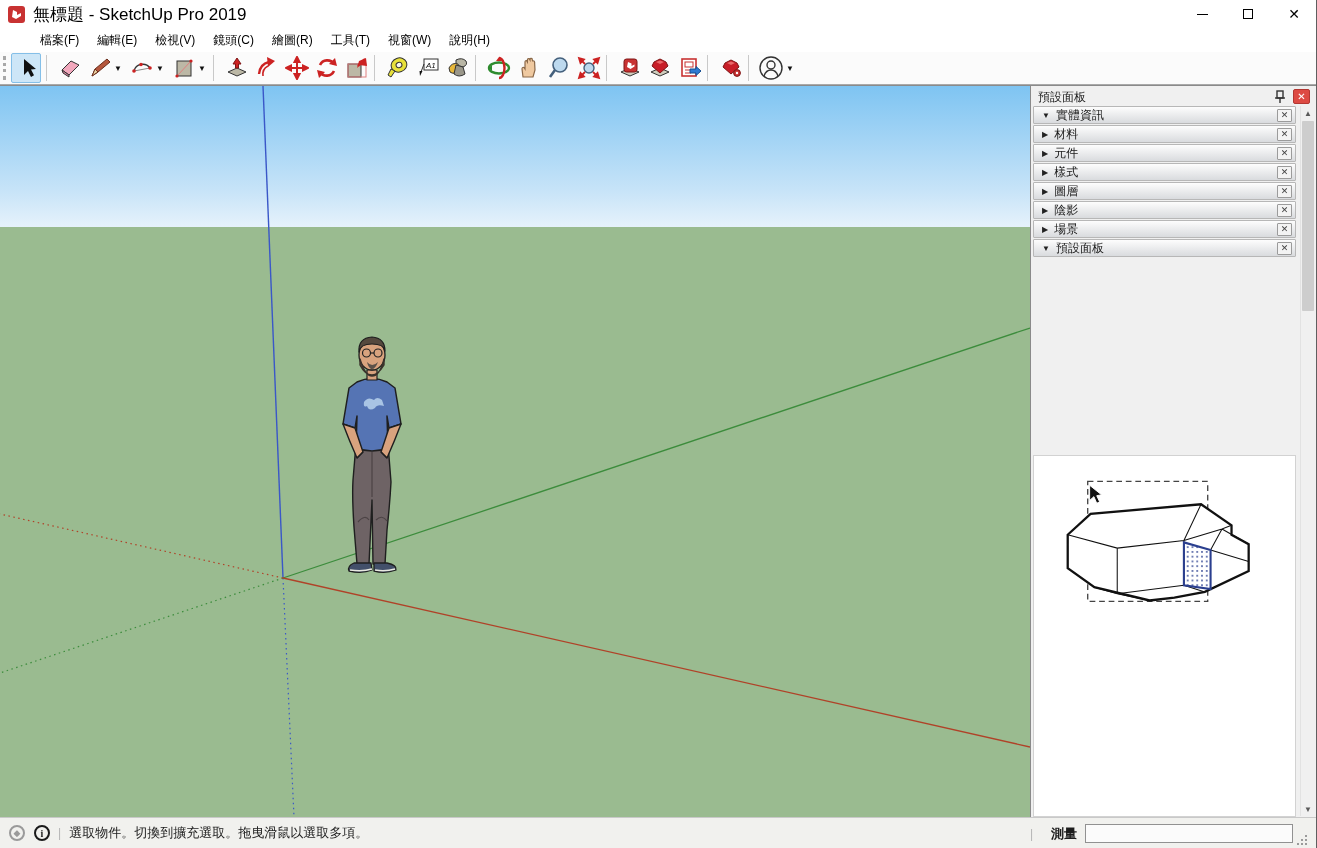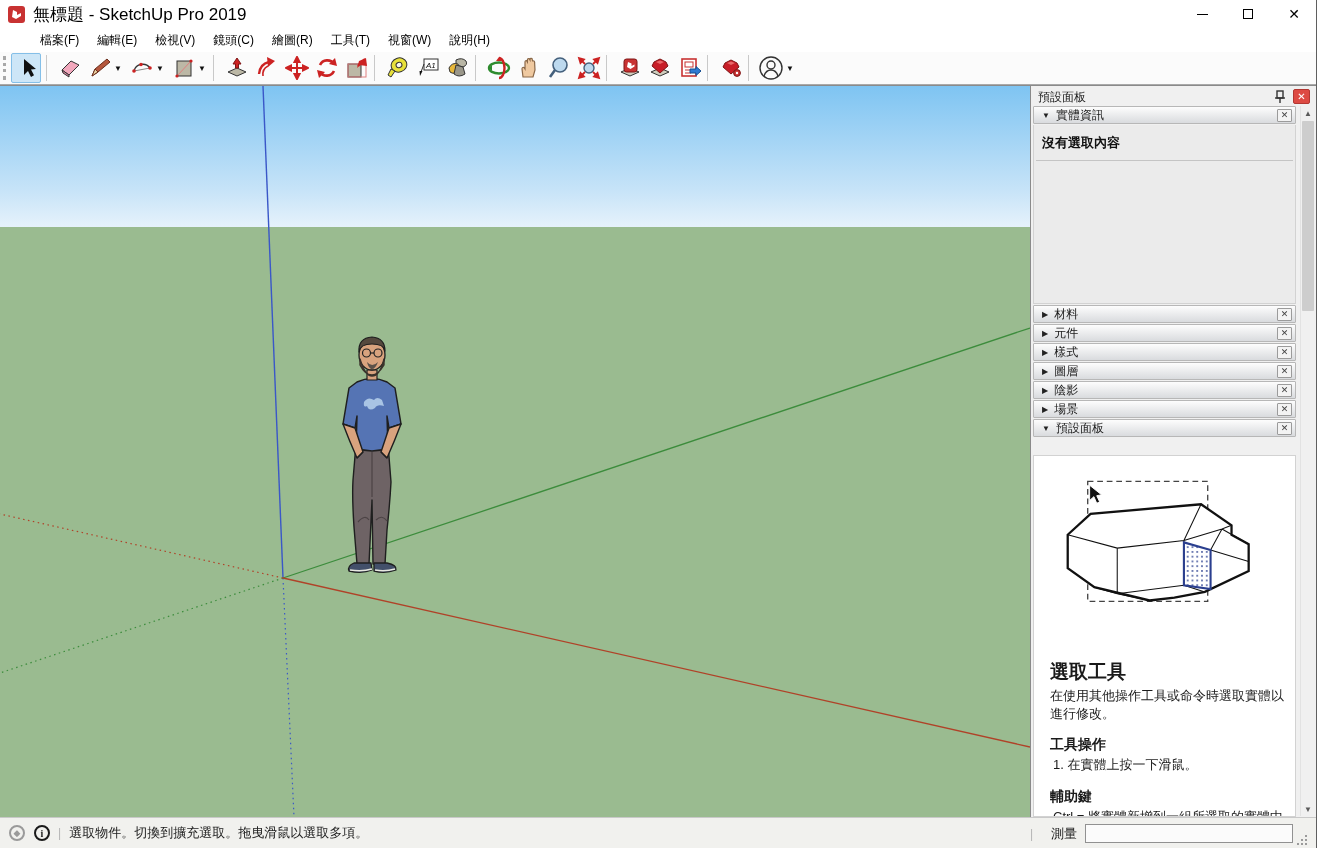--- a/index.html
+++ b/index.html
@@ -75,21 +75,21 @@
 
   
   .statusbar { position:absolute; left:0; top:817px; width:1317px; height:31px; background:#f1f1ee;
                border-top:1px solid #c9c9c9; display:flex; align-items:center; font-size:13px; color:#1c1c1c; }
   .st-icon { width:16px; height:16px; border-radius:50%; margin-left:9px; display:flex; align-items:center;
              justify-content:center; }
   .st-geo { border:2px solid #9a9a9a; color:#9a9a9a; font-size:9px; font-weight:bold; }
   .st-info { border:2px solid #1a1a1a; color:#1a1a1a; font-size:10px; font-weight:bold; font-family:"Liberation Serif",serif; }
   .st-sep { color:#b5b5b5; margin:0 8px; font-size:12px; }
   .st-right { position:absolute; right:10px; top:0; height:31px; display:flex; align-items:center; }
-  .measure-label { margin:0 8px 0 10px; }
+  .measure-label { margin:0 8px 0 10px;font-weight:bold; }
   .measure-input { width:208px; height:19px; border:1px solid #919191; background:#fbfbfb; font-size:12px;
                    padding:0 4px; outline:none; }
   .resize-grip { width:10px; height:10px; margin-left:4px; position:relative; top:6px; }
   .resize-grip i { position:absolute; width:2px; height:2px; background:#9a9a9a; }
 </style>
 </head>
 <body>
 
 <div class="titlebar">
   <svg class="app-logo" viewBox="0 0 17 17">
@@ -388,24 +388,20 @@
       </div>
   </div>
 
   <div class="panel-content">
 
     <div class="sec-header">
       <span class="sec-arrow">▼</span>
       <span class="sec-label">實體資訊</span>
       <span class="sec-close">✕</span>
     </div>
-    <div class="entity-body">
-      <div class="entity-msg">沒有選取內容</div>
-      <div class="entity-hr"></div>
-    </div>
 
     <div class="sec-header">
       <span class="sec-arrow">▶</span>
       <span class="sec-label">材料</span>
       <span class="sec-close">✕</span>
     </div>
     <div class="sec-header">
       <span class="sec-arrow">▶</span>
       <span class="sec-label">元件</span>
       <span class="sec-close">✕</span>
@@ -448,29 +444,20 @@
         <g fill="#fff" stroke="#111">
           <path d="M6,64 L30,42 L146,32 L178,54 L178,64 L196,74 L196,102 L150,124 L118,130 L92,133 L34,119 L6,99 Z" stroke-width="2.4"></path>
           <path d="M6,64 L58,78 L128,70 M58,78 L58,126 M128,70 L128,117 M128,70 L146,32 M128,70 L168,58 L178,54 M168,58 L196,74 M168,58 L156,80 M156,80 L196,92" fill="none" stroke-width="1.1"></path>
           <path d="M34,119 L58,126 L92,133 M58,126 L128,117 L150,124" fill="none" stroke-width="1.1"></path>
         </g>
 
         <polygon points="128,72 156,80 156,121 128,117" fill="url(#dots)" stroke="#2b3f8f" stroke-width="2.2"></polygon>
 
         <polygon points="29,12 29,28 33.5,24 36.5,31 39.5,29.4 36.5,23 41.5,22" fill="#111" stroke="#fff" stroke-width="1"></polygon>
       </svg>
-      <div class="instr-text">
-        <div class="instr-h1">選取工具</div>
-        <div class="instr-p">在使用其他操作工具或命令時選取實體以進行修改。</div>
-        <div class="instr-h2">工具操作</div>
-        <div class="instr-step">1. 在實體上按一下滑鼠。</div>
-        <div class="instr-h2">輔助鍵</div>
-        <div class="instr-step">Ctrl = 將實體新增到一組所選取的實體中</div>
-
-      </div>
     </div>
   </div>
 
   <div class="panel-scrollbar">
     <div class="sb-arrow sb-up">▲</div>
     <div class="sb-thumb"></div>
     <div class="sb-arrow sb-down">▼</div>
   </div>
 </div>
 

